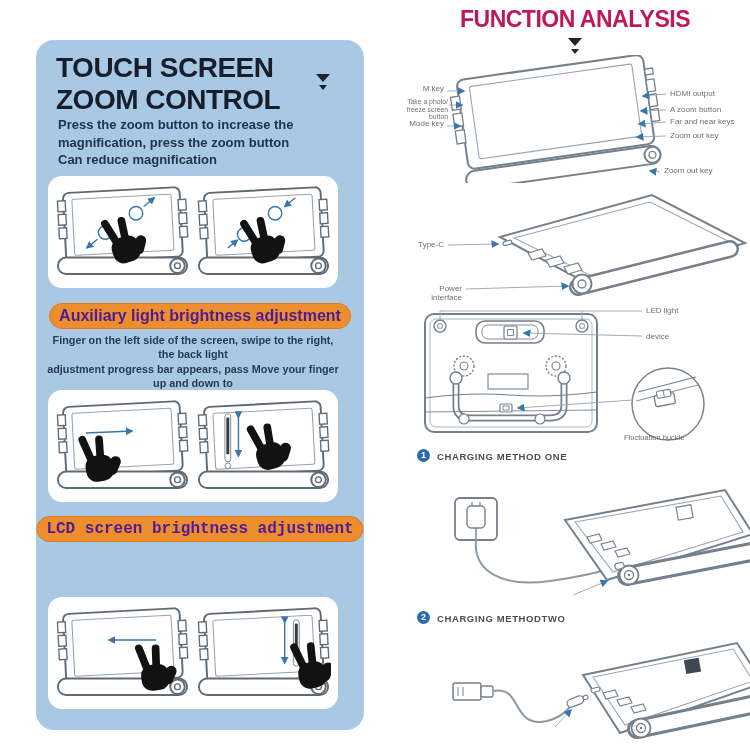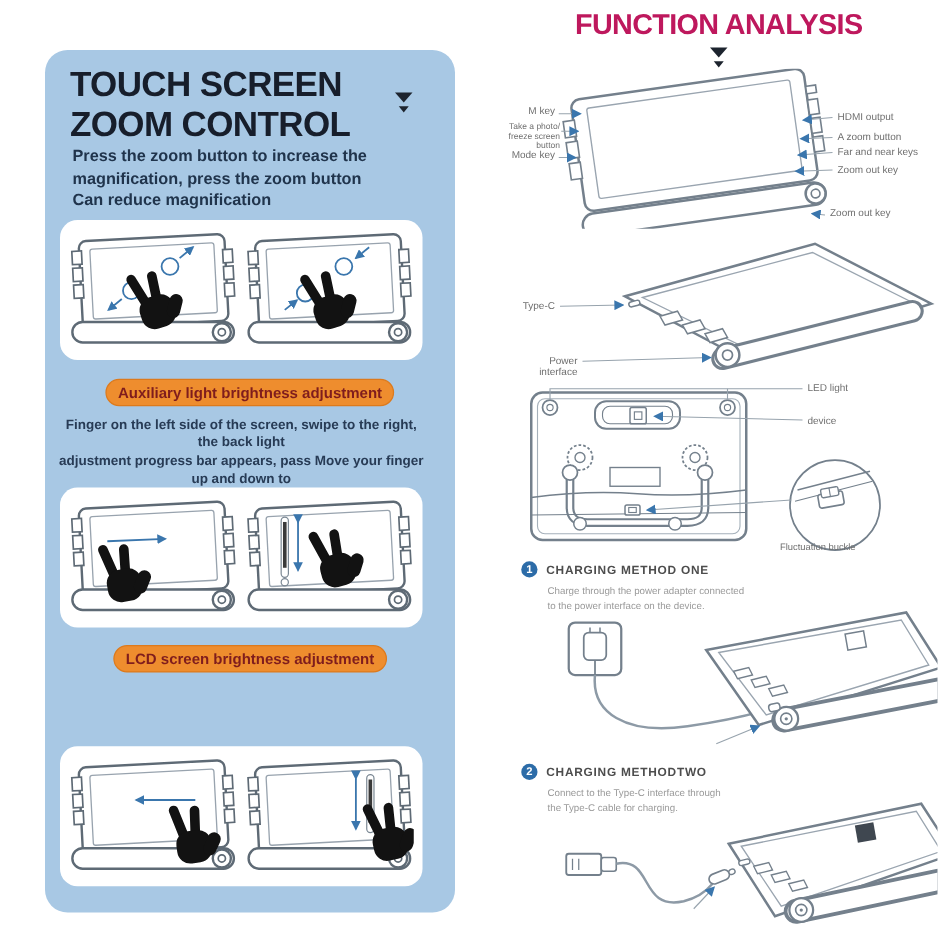--- a/index.html
+++ b/index.html
@@ -18,22 +18,22 @@
   .dbl-arrow .t2{display:block;width:0;height:0;border-left:4px solid transparent;
     border-right:4px solid transparent;border-top:5px solid #1d242e;margin:3px auto 0;}
   .lp-arrow{left:280px;top:34px;}
   .lp-intro{position:absolute;left:22px;top:76px;width:268px;font-size:13px;
     font-weight:600;color:#20344c;line-height:1.35;}
   .card{position:absolute;left:12px;width:290px;height:112px;background:#ffffff;
     border-radius:14px;display:flex;align-items:center;justify-content:space-evenly;}
   .c1{top:136px;} .c2{top:350px;} .c3{top:557px;}
   .banner{position:absolute;left:50%;transform:translateX(-50%);
     background:#ee8d2e;border:1.5px solid #dd7a1c;border-radius:16px;
-    color:#7f1d1d;font-weight:700;font-size:12px;padding:3px 9px;white-space:nowrap;}
-  .b1{top:263px;} .b2{top:476px;}
+    color:#4c1d95;font-weight:700;font-size:16px;padding:3px 9px;white-space:nowrap;}
+  .b1{top:263px;} .b2{top:476px;font-family:Liberation Mono, monospace;}
   .lp-para{position:absolute;left:8px;width:298px;text-align:center;font-size:10.8px;
     font-weight:600;color:#273b55;line-height:1.32;}
   .p1{top:293px;} .p2{top:504px;}
 
   
   .right-panel{position:absolute;left:400px;top:0;width:350px;height:750px;background:#fff;}
   .rp-title{position:absolute;left:0;top:6px;width:100%;text-align:center;
     font-size:23px;font-weight:800;color:#be185d;letter-spacing:-0.5px;}
   .rp-arrow{left:168px;top:38px;}
   .fig{position:absolute;left:0;}
@@ -264,22 +264,20 @@
       <line x1="242" y1="36" x2="124" y2="33" marker-end="url(#arr)"></line>
       <line x1="233" y1="100" x2="118" y2="108" marker-end="url(#arr)"></line>
     </g>
   </svg>
   <span class="rlabel" style="left:246px;top:307px">LED light</span>
   <span class="rlabel" style="left:246px;top:333px">device</span>
   <span class="rlabel" style="left:224px;top:434px;width:88px;text-align:left;font-size:7.5px">Fluctuation buckle</span>
 
   <span class="chg-num" style="top:449px">1</span>
   <span class="chg-head" style="top:451px">CHARGING METHOD ONE</span>
-  <span class="chg-body pre" style="top:467px">Charge through the power adapter connected
-to the power interface on the device.</span>
 
   <svg class="fig" style="top:482px;left:15px" width="335" height="128" viewBox="0 0 335 128">
     <g fill="#fff" stroke="#74808c">
       <rect x="40" y="16" width="42" height="42" rx="5" stroke-width="1.8"></rect>
       <rect x="52" y="24" width="18" height="22" rx="4" stroke-width="1.4"></rect>
       <line x1="57" y1="24" x2="57" y2="20" stroke-width="1.2"></line>
         <line x1="65" y1="24" x2="65" y2="20" stroke-width="1.2"></line>
       <path d="M61 46 L61 58" stroke-width="1.4" fill="none"></path>
       <path d="M61 58 C58 88 85 106 135 99 C165 95 185 90 202 85" fill="none" stroke-width="2" stroke="#8d9aa6"></path>
       <polygon points="150,38 310,8 338,52 192,98" stroke-width="2"></polygon>
@@ -295,22 +293,20 @@
       <circle cx="214" cy="93" r="9.5" stroke-width="1.8"></circle>
         <circle cx="214" cy="93" r="4.5" stroke-width="1.3"></circle>
         <circle cx="214" cy="93" r="1.3" fill="#74808c" stroke="none"></circle>
       <rect x="200" y="81" width="9" height="6" rx="2.5" transform="rotate(-12 204 84)" stroke-width="1.2"></rect>
     </g>
     <line x1="158" y1="113" x2="192" y2="99" stroke="#97a3ad" stroke-width="0.9" marker-end="url(#arr)"></line>
   </svg>
 
   <span class="chg-num" style="top:611px">2</span>
   <span class="chg-head" style="top:613px">CHARGING METHODTWO</span>
-  <span class="chg-body pre" style="top:629px">Connect to the Type-C interface through
-the Type-C cable for charging.</span>
 
   <svg class="fig" style="top:633px;left:15px" width="335" height="117" viewBox="0 0 335 117">
     <g fill="#fff" stroke="#74808c">
       <rect x="38" y="50" width="28" height="17" rx="2" stroke-width="1.5"></rect>
       <line x1="43" y1="54" x2="43" y2="63" stroke-width="1"></line>
         <line x1="48" y1="54" x2="48" y2="63" stroke-width="1"></line>
       <rect x="66" y="53" width="12" height="11" rx="2" stroke-width="1.3"></rect>
       <path d="M78 58 C108 52 96 96 132 88 C144 85 150 80 155 74" fill="none" stroke-width="2" stroke="#8d9aa6"></path>
       <g transform="translate(151,68) rotate(-22)">
         <rect x="0" y="0" width="17" height="8" rx="4" stroke-width="1.3"></rect>

